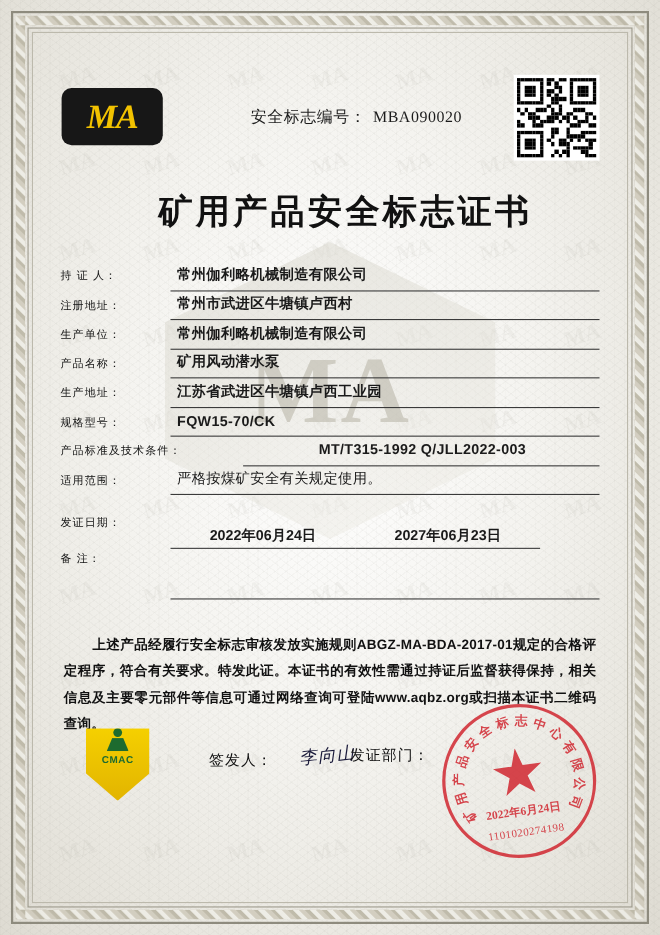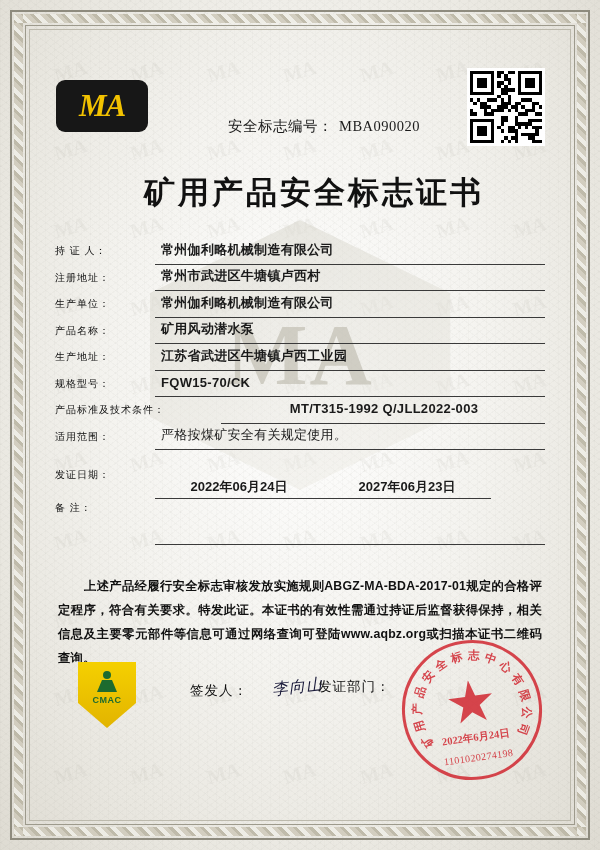--- a/index.html
+++ b/index.html
@@ -96,21 +96,20 @@
     font-style: italic;
     font-weight: bold;
     font-size: 31px;
     color: #f2c200;
     letter-spacing: -1px;
   }
   .cert-no {
     position: absolute; left: 228px; top: 97px;
     font-size: 14.5px; color: #1b1b1b;
     letter-spacing: .5px;
-    margin-top: 20px;
   }
   .cert-no .num {
     font-family: "Liberation Serif", serif;
     margin-left: 6px;
   }
   
   .qr {
     position: absolute; right: 55px; top: 68px;
     width: 78px; height: 78px;
     background: #fff;
@@ -201,21 +200,21 @@
   
   .cmac {
     position: absolute; left: 78px; top: 662px;
     width: 58px; height: 66px;
   }
   .cmac-shield {
     width: 58px; height: 66px;
     background: linear-gradient(#f5d000, #e2b400);
     clip-path: polygon(0 0, 100% 0, 100% 62%, 50% 100%, 0 62%);
     display: flex; flex-direction: column; align-items: center;
-    padding-top: 9px;
+    padding-top: 0;
   }
   .cmac-person {
     width: 22px; height: 22px;
     position: relative;
   }
   .cmac-person::before {
     content: ""; position: absolute; left: 7px; top: 0;
     width: 8px; height: 8px; border-radius: 50%; background: #1d6b2f;
   }
   .cmac-person::after {

